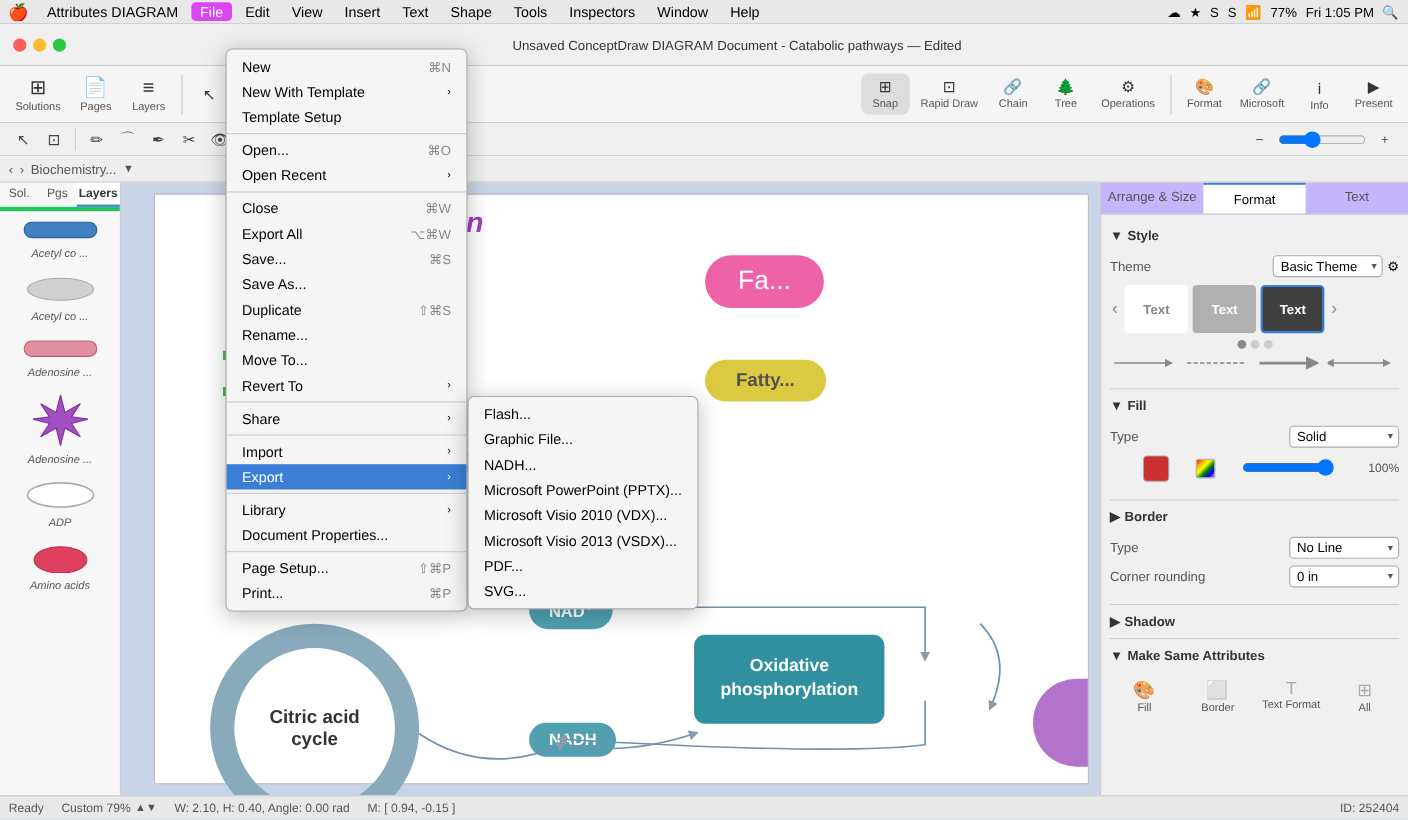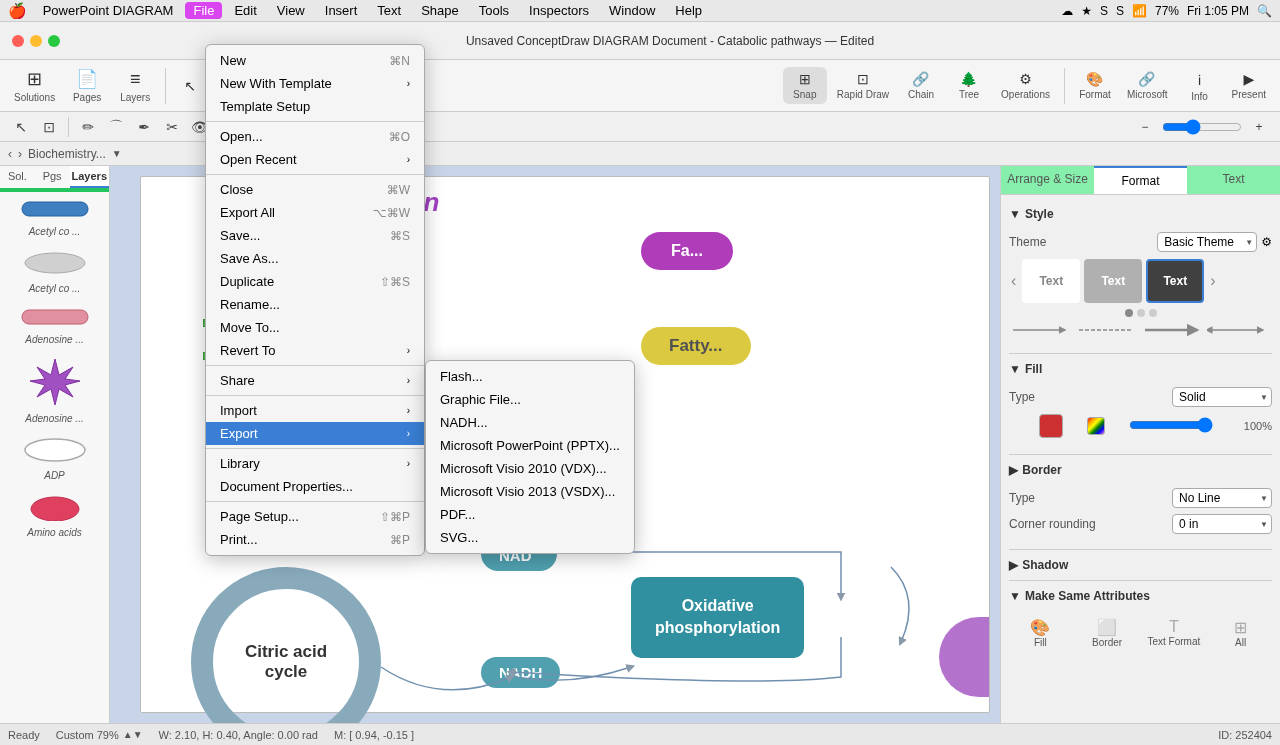--- a/index.html
+++ b/index.html
@@ -140,21 +140,21 @@
     .right-panel {
       width: 280px;
       background: #f0f0f0;
       border-left: 1px solid #ccc;
       display: flex;
       flex-direction: column;
     }
     .right-panel-tabs {
       display: flex;
       border-bottom: 1px solid #ccc;
-      background: #86efac;
+      background: #c4b5fd;
     }
     .right-panel-tab {
       flex: 1; text-align: center; padding: 6px 4px;
       font-size: 12px; cursor: pointer; color: #555;
     }
     .right-panel-tab.active {
       background: #fff; color: #000;
       border-top: 2px solid #3a7fd5;
       font-weight: 500;
     }
@@ -265,21 +265,21 @@
 
     
     .arrow-lines { padding: 4px 0; display: flex; flex-wrap: wrap; gap: 6px; }
     .arrow-line-svg { width: 60px; height: 14px; }
   </style>
 </head>
 <body>
 
 <div class="menubar">
   <span class="menubar-apple">🍎</span>
-  <span class="menubar-item">PowerPoint DIAGRAM</span>
+  <span class="menubar-item">Attributes DIAGRAM</span>
   <span class="menubar-item active">File</span>
   <span class="menubar-item">Edit</span>
   <span class="menubar-item">View</span>
   <span class="menubar-item">Insert</span>
   <span class="menubar-item">Text</span>
   <span class="menubar-item">Shape</span>
   <span class="menubar-item">Tools</span>
   <span class="menubar-item">Inspectors</span>
   <span class="menubar-item">Window</span>
   <span class="menubar-item">Help</span>
@@ -461,21 +461,21 @@
 
     <div class="canvas-area">
       <div class="canvas-bg"></div>
 
       <div style="position:absolute; top:10px; left:30px; right:10px; bottom:10px; background:white; border:1px solid #bbb; border-radius:2px;">
 
         <div style="position:absolute; top:10px; left:180px; font-size:26px; font-weight:bold; color:#a040c0; font-style:italic;">Digestion</div>
 
         <div style="position:absolute; top:55px; left:80px; background:#e04060; color:white; border-radius:28px; padding:10px 40px; font-size:18px; font-weight:bold;">Proteins</div>
 
-        <div style="position:absolute; top:55px; left:500px; background:#a21caf; color:white; border-radius:28px; padding:10px 30px; font-size:16px; font-weight:bold; opacity:0.85;">Fa...</div>
+        <div style="position:absolute; top:55px; left:500px; background:#ec4899; color:white; border-radius:28px; padding:10px 30px; font-size:24px; font-weight:normal; opacity:0.85;">Fa...</div>
 
         <div style="position:absolute; top:145px; left:70px; background:#e84040; color:white; border-radius:24px; padding:9px 28px; font-size:17px; font-weight:bold; border:3px solid #40c040; box-shadow: 0 0 0 2px #40c040;">Amino acids</div>
 
         <div style="position:absolute; top:142px; left:62px; width:8px; height:8px; background:#50c050; border:1px solid #40a040;"></div>
         <div style="position:absolute; top:142px; left:195px; width:8px; height:8px; background:#50c050; border:1px solid #40a040;"></div>
         <div style="position:absolute; top:175px; left:62px; width:8px; height:8px; background:#50c050; border:1px solid #40a040;"></div>
         <div style="position:absolute; top:175px; left:195px; width:8px; height:8px; background:#50c050; border:1px solid #40a040;"></div>
         <div style="position:absolute; top:130px; left:128px; width:8px; height:8px; background:white; border:2px solid #50c050; border-radius:50%;"></div>
 
         <div style="position:absolute; top:150px; left:126px; width:10px; height:10px; background:#ffcc00; transform:rotate(45deg);"></div>

